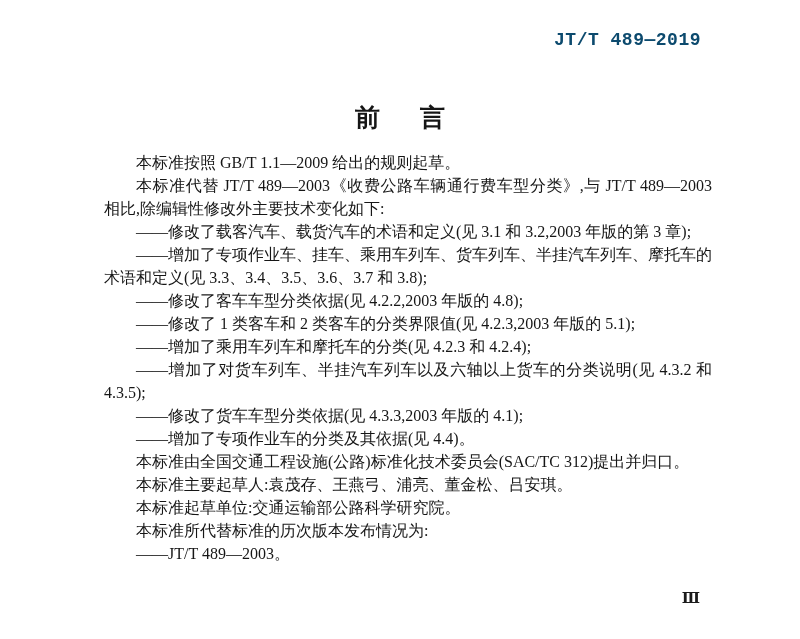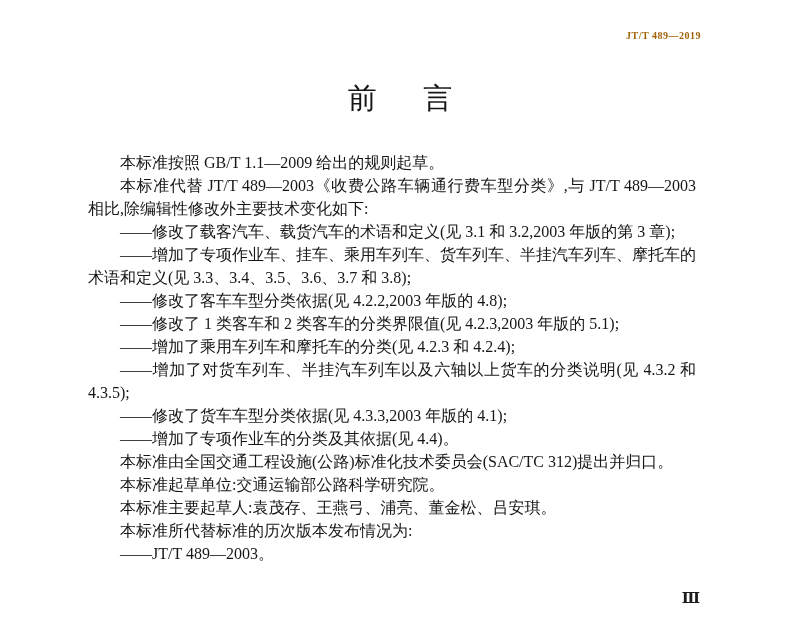--- a/index.html
+++ b/index.html
@@ -8,44 +8,44 @@
     background: #ffffff;
     color: #161616;
     font-family: "Liberation Serif", "DejaVu Serif", serif;
     position: relative;
     overflow: hidden;
   }
   .doc-header {
     position: absolute;
     top: 30px;
     right: 99px;
-    font-family: Liberation Serif, serif;
+    font-family: Liberation Mono, monospace;
     font-weight: 700;
-    font-size: 10px;
+    font-size: 18px;
     letter-spacing: 0.5px;
-    color: #a16207;
+    color: #0c4a6e;
   }
   .doc-title {
     position: absolute;
-    top: 79px;
+    top: 101px;
     left: 0;
     width: 100%;
     text-align: center;
-    font-size: 29px;
-    font-weight: 400;
+    font-size: 25px;
+    font-weight: 700;
     color: #151515;
   }
   .doc-title .title-text {
     letter-spacing: 1.6em;
     margin-right: -1.6em; 
   }
   .doc-body {
     position: absolute;
     top: 151px;
-    left: 88px;
+    left: 104px;
     width: 608px;
     font-size: 16px;
     line-height: 23px;
     text-align: justify;
     color: #161616;
   }
   .doc-body p {
     text-indent: 2em;
   }
   .page-number {
@@ -71,19 +71,19 @@
   <p>本标准代替 JT/T 489—2003《收费公路车辆通行费车型分类》,与 JT/T 489—2003 相比,除编辑性修改外主要技术变化如下:</p>
   <p>——修改了载客汽车、载货汽车的术语和定义(见 3.1 和 3.2,2003 年版的第 3 章);</p>
   <p>——增加了专项作业车、挂车、乘用车列车、货车列车、半挂汽车列车、摩托车的术语和定义(见 3.3、3.4、3.5、3.6、3.7 和 3.8);</p>
   <p>——修改了客车车型分类依据(见 4.2.2,2003 年版的 4.8);</p>
   <p>——修改了 1 类客车和 2 类客车的分类界限值(见 4.2.3,2003 年版的 5.1);</p>
   <p>——增加了乘用车列车和摩托车的分类(见 4.2.3 和 4.2.4);</p>
   <p>——增加了对货车列车、半挂汽车列车以及六轴以上货车的分类说明(见 4.3.2 和 4.3.5);</p>
   <p>——修改了货车车型分类依据(见 4.3.3,2003 年版的 4.1);</p>
   <p>——增加了专项作业车的分类及其依据(见 4.4)。</p>
   <p>本标准由全国交通工程设施(公路)标准化技术委员会(SAC/TC 312)提出并归口。</p>
+  <p>本标准主要起草人:袁茂存、王燕弓、浦亮、董金松、吕安琪。</p>
   <p>本标准起草单位:交通运输部公路科学研究院。</p>
-  <p>本标准主要起草人:袁茂存、王燕弓、浦亮、董金松、吕安琪。</p>
   <p>本标准所代替标准的历次版本发布情况为:</p>
   <p>——JT/T 489—2003。</p>
 </div>
 
 <div class="page-number">Ⅲ</div>
 
 </body></html>

